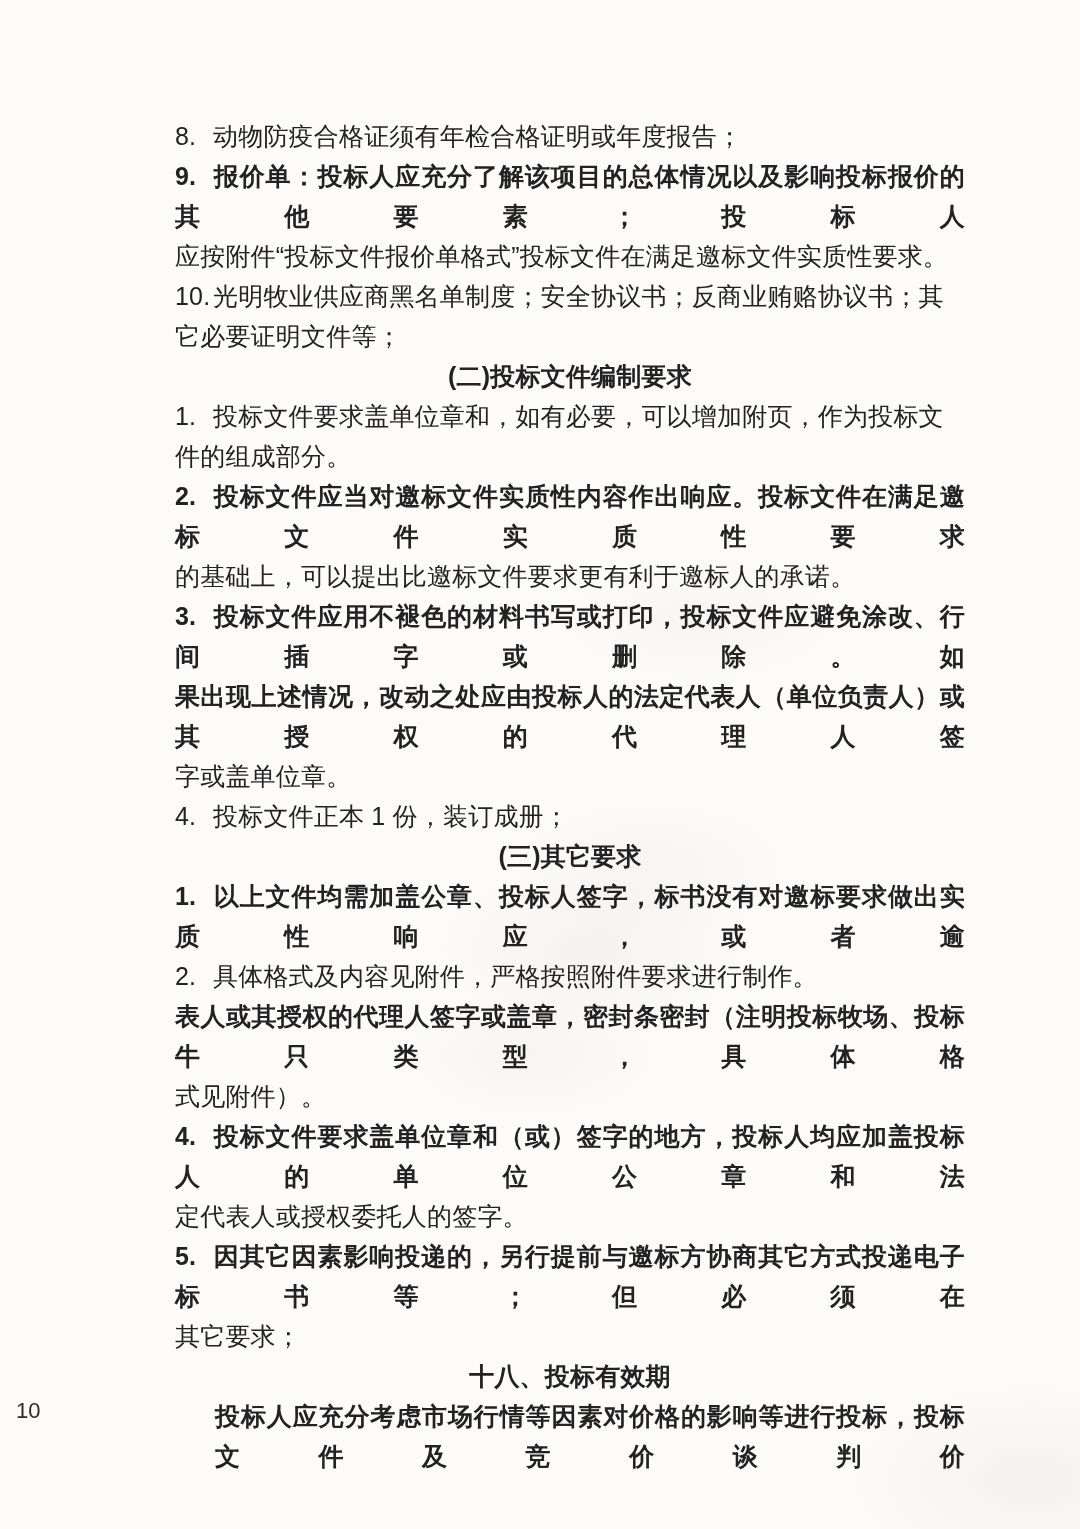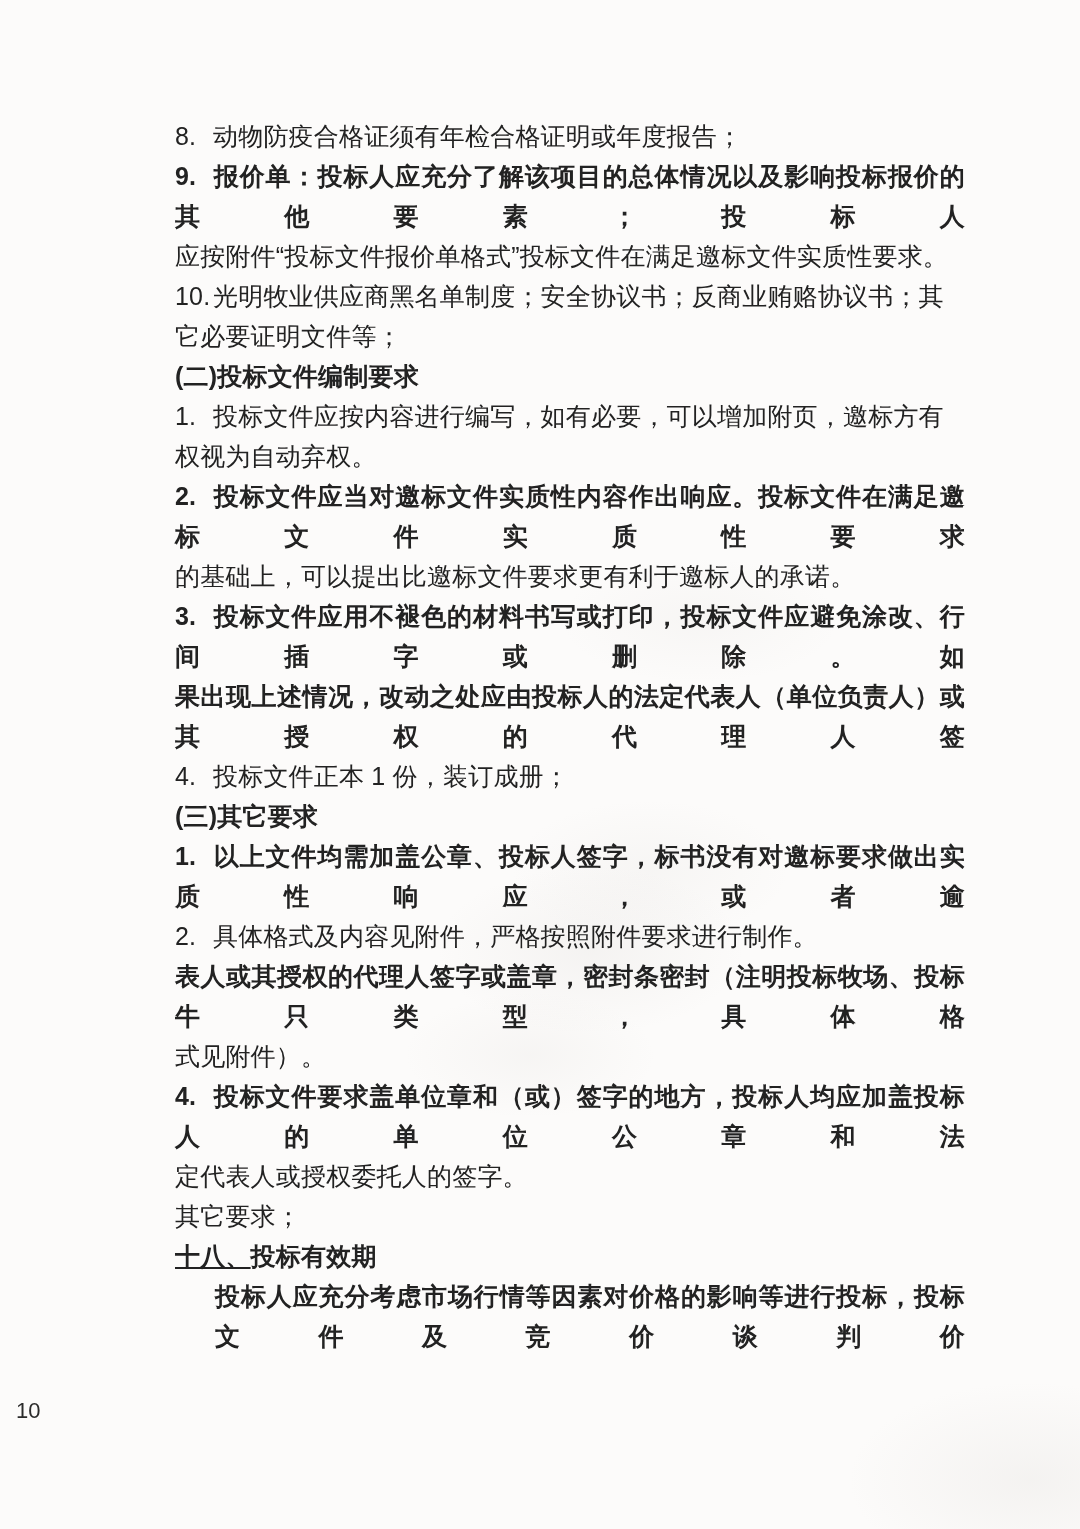--- a/index.html
+++ b/index.html
@@ -42,32 +42,32 @@
     letter-spacing: 0.2px;
   }
   .line.fill {
     text-align: justify;
     text-align-last: justify;
     text-justify: inter-character;
     font-weight: bold;
   }
   .line.bold {
     font-weight: bold;
+    text-align: center;
   }
   .line.indent {
     padding-left: 40px;
   }
   .num {
     display: inline-block;
     min-width: 38px;
   }
   .num2 {
     display: inline-block;
     min-width: 74px;
-    text-decoration: underline;
   }
   .pagenum {
     position: absolute;
     left: 16px;
     right: 0;
     top: 1396px;
     font-size: 22px;
     line-height: 30px;
     color: #2b2b2b;
     z-index: 1;
@@ -77,31 +77,33 @@
 <body>
 
 <div class="page">
   <div class="artifacts"></div>
   <div class="content">
       <div class="line"><span class="num">8.</span><span>动物防疫合格证须有年检合格证明或年度报告；</span></div>
       <div class="line fill"><span class="num">9.</span><span>报价单：投标人应充分了解该项目的总体情况以及影响投标报价的其他要素；投标人</span></div>
       <div class="line"><span>应按附件“投标文件报价单格式”投标文件在满足邀标文件实质性要求。</span></div>
       <div class="line"><span class="num">10.</span><span>光明牧业供应商黑名单制度；安全协议书；反商业贿赂协议书；其它必要证明文件等；</span></div>
       <div class="line bold"><span>(二)投标文件编制要求</span></div>
-      <div class="line"><span class="num">1.</span><span>投标文件应按内容进行编写，如有必要，可以增加附页，邀标方有权视为自动弃权。</span></div>
+      <div class="line"><span class="num">1.</span><span>投标文件要求盖单位章和，如有必要，可以增加附页，作为投标文件的组成部分。</span></div>
       <div class="line fill"><span class="num">2.</span><span>投标文件应当对邀标文件实质性内容作出响应。投标文件在满足邀标文件实质性要求</span></div>
       <div class="line"><span>的基础上，可以提出比邀标文件要求更有利于邀标人的承诺。</span></div>
       <div class="line fill"><span class="num">3.</span><span>投标文件应用不褪色的材料书写或打印，投标文件应避免涂改、行间插字或删除。如</span></div>
       <div class="line fill"><span>果出现上述情况，改动之处应由投标人的法定代表人（单位负责人）或其授权的代理人签</span></div>
+      <div class="line"><span>字或盖单位章。</span></div>
       <div class="line"><span class="num">4.</span><span>投标文件正本 1 份，装订成册；</span></div>
       <div class="line bold"><span>(三)其它要求</span></div>
       <div class="line fill"><span class="num">1.</span><span>以上文件均需加盖公章、投标人签字，标书没有对邀标要求做出实质性响应，或者逾</span></div>
       <div class="line"><span class="num">2.</span><span>具体格式及内容见附件，严格按照附件要求进行制作。</span></div>
       <div class="line fill"><span>表人或其授权的代理人签字或盖章，密封条密封（注明投标牧场、投标牛只类型，具体格</span></div>
       <div class="line"><span>式见附件）。</span></div>
       <div class="line fill"><span class="num">4.</span><span>投标文件要求盖单位章和（或）签字的地方，投标人均应加盖投标人的单位公章和法</span></div>
       <div class="line"><span>定代表人或授权委托人的签字。</span></div>
+      <div class="line fill"><span class="num">5.</span><span>因其它因素影响投递的，另行提前与邀标方协商其它方式投递电子标书等；但必须在</span></div>
       <div class="line"><span>其它要求；</span></div>
       <div class="line bold"><span class="num2">十八、</span><span>投标有效期</span></div>
       <div class="line fill indent"><span>投标人应充分考虑市场行情等因素对价格的影响等进行投标，投标文件及竞价谈判价</span></div>
     </div>
   <div class="pagenum">10</div>
 </div>
 
 </body></html>

